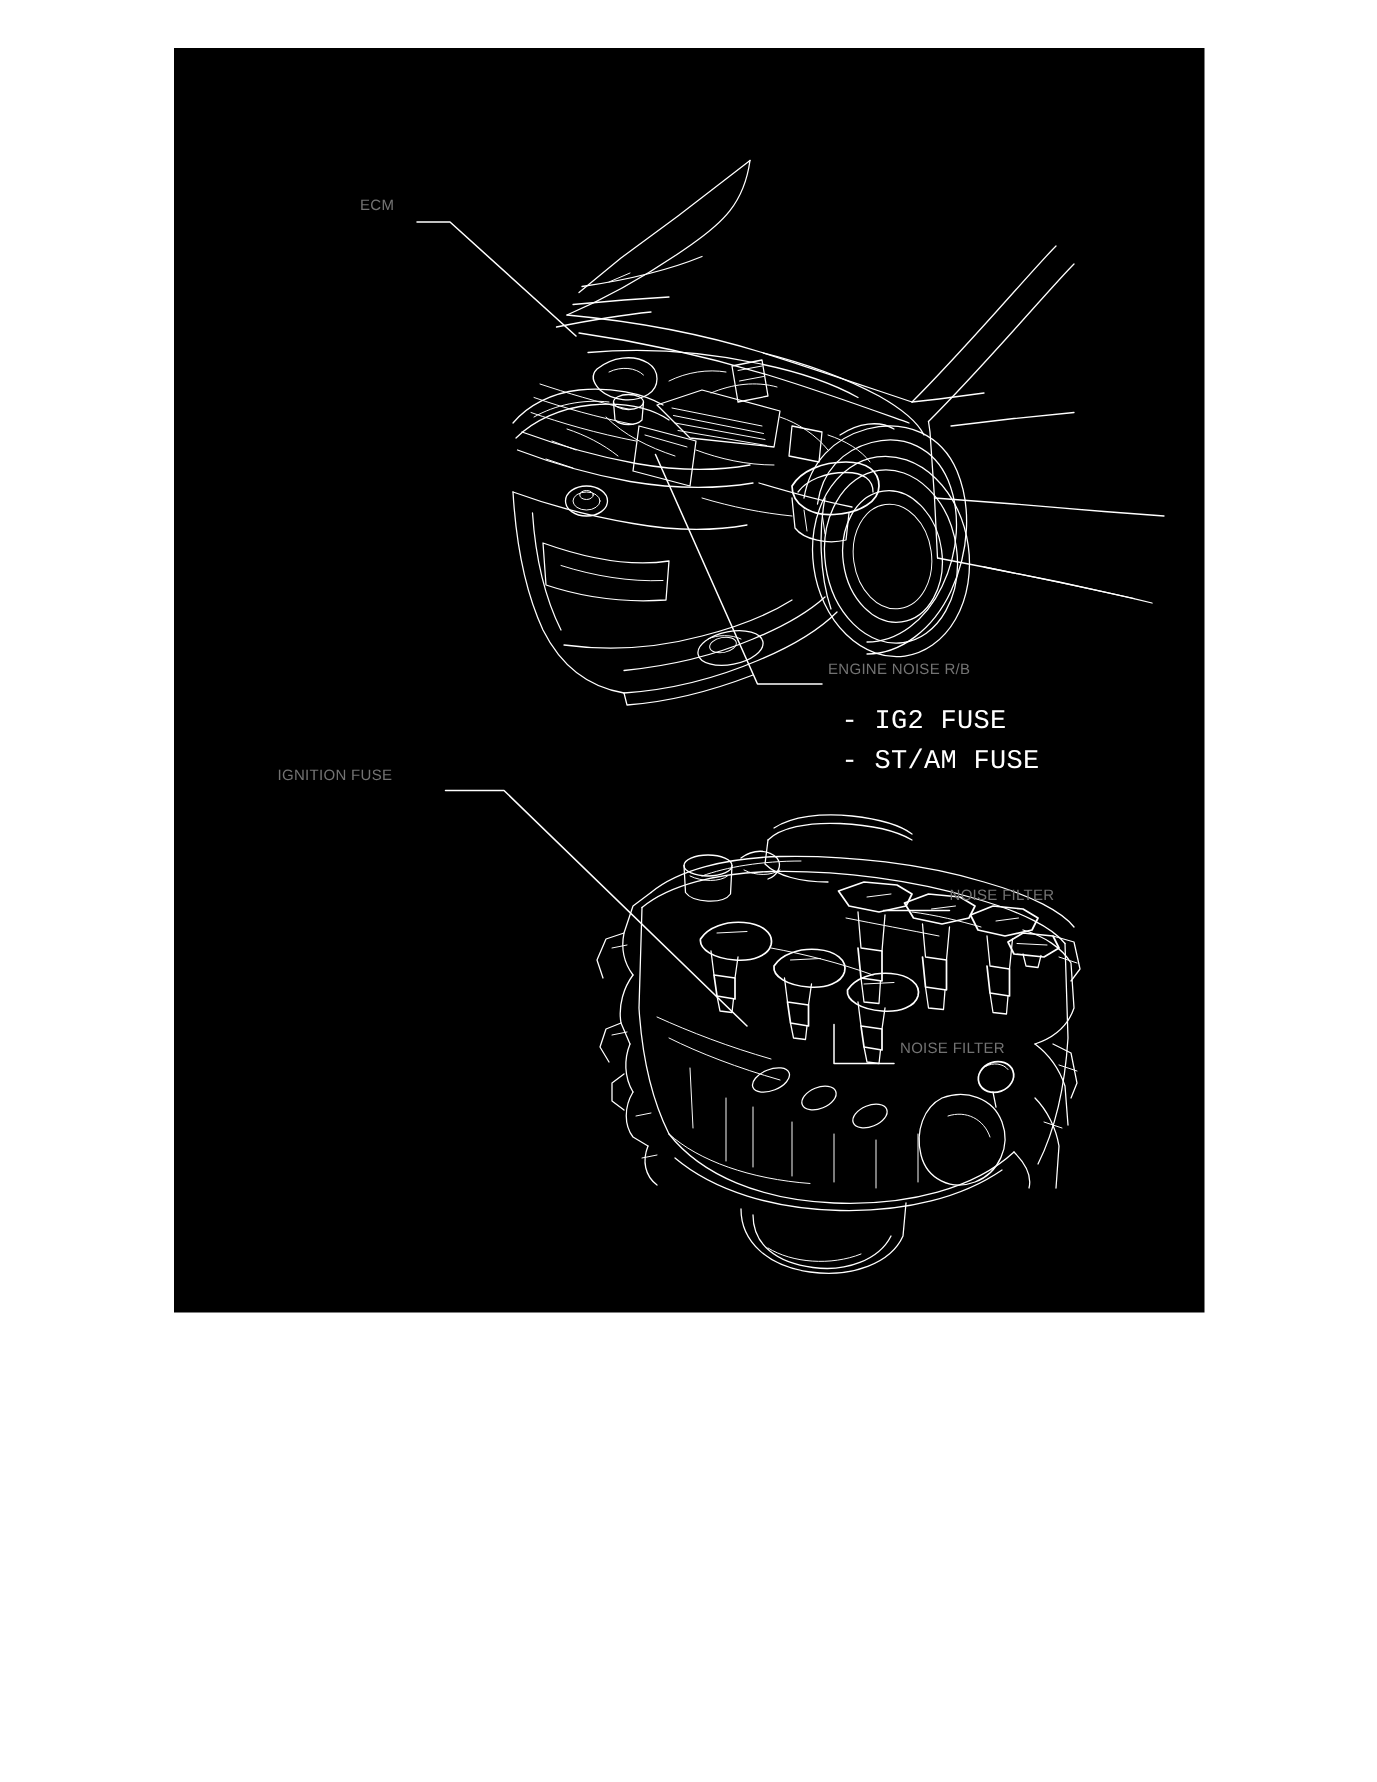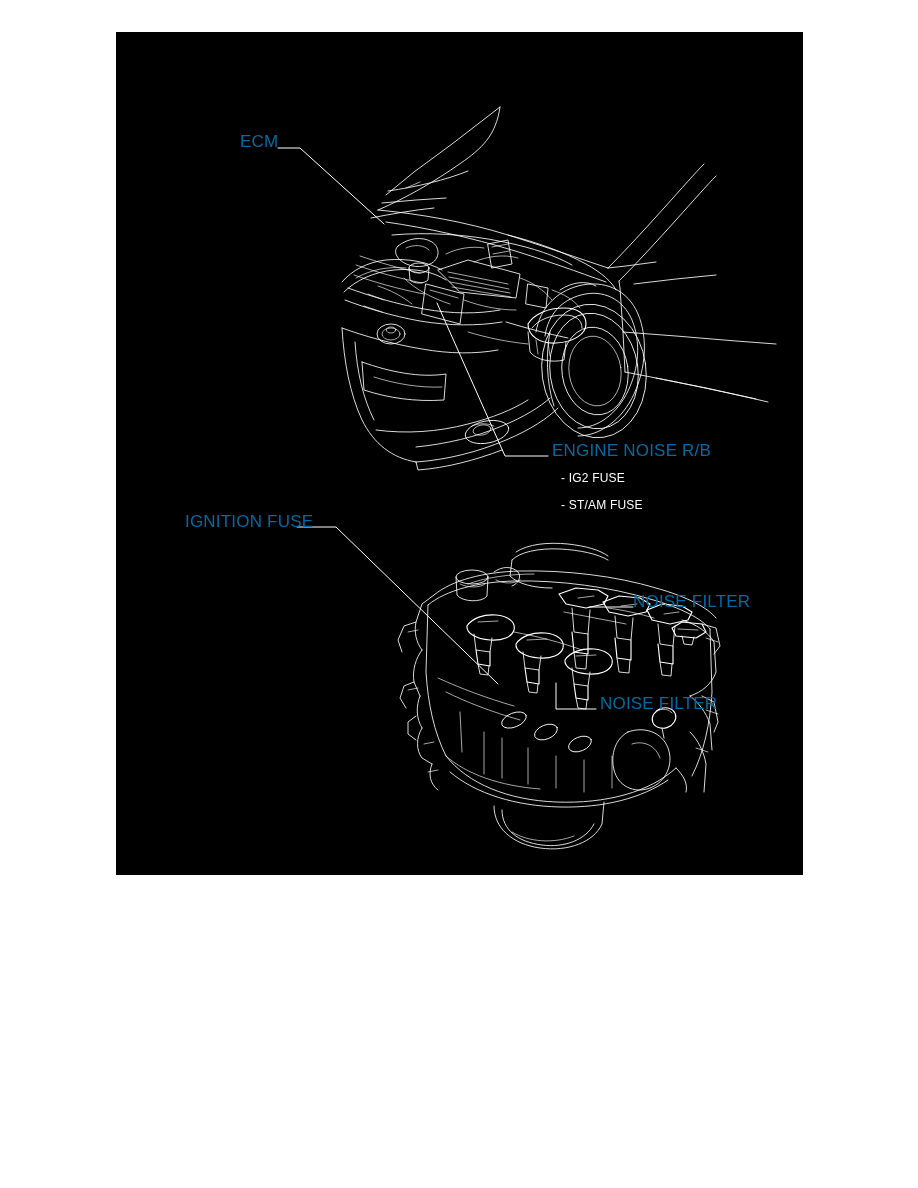--- a/index.html
+++ b/index.html
@@ -30,33 +30,33 @@
   #figure-svg {
     position: absolute;
     left: 0;
     top: 0;
     width: 687px;
     height: 843px;
     display: block;
   }
   .callout-label {
     position: absolute;
-    color: #0369a1;
+    color: #737373;
     font-family: "Liberation Sans", sans-serif;
-    font-size: 17px;
+    font-size: 10px;
     letter-spacing: 0.2px;
     white-space: nowrap;
     line-height: 1;
     -webkit-font-smoothing: none;
   }
   .sub-label {
     position: absolute;
     color: #ffffff;
-    font-family: Liberation Sans, sans-serif;
-    font-size: 12px;
+    font-family: Liberation Mono, monospace;
+    font-size: 18px;
     letter-spacing: 0.2px;
     white-space: nowrap;
     line-height: 1;
   }
 </style>
 </head>
 <body>
 
 <div id="page">
 

